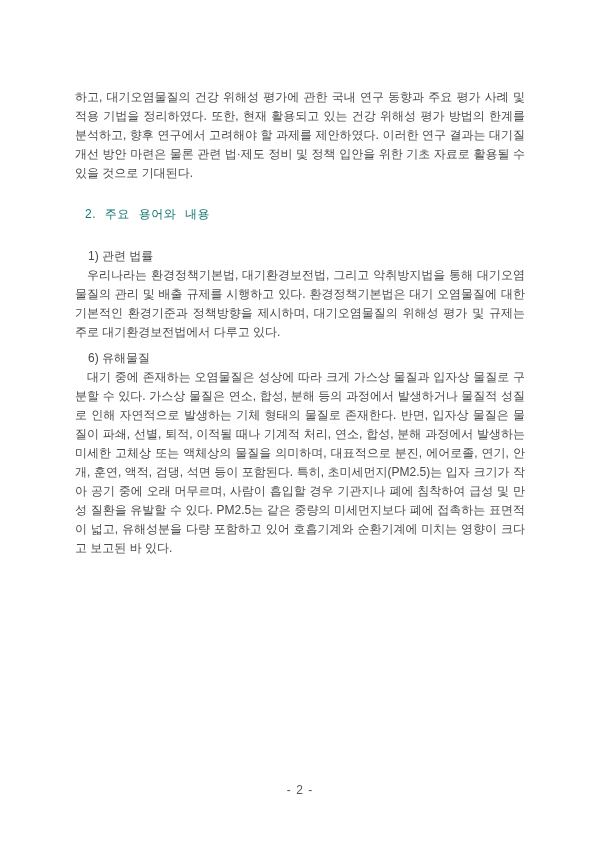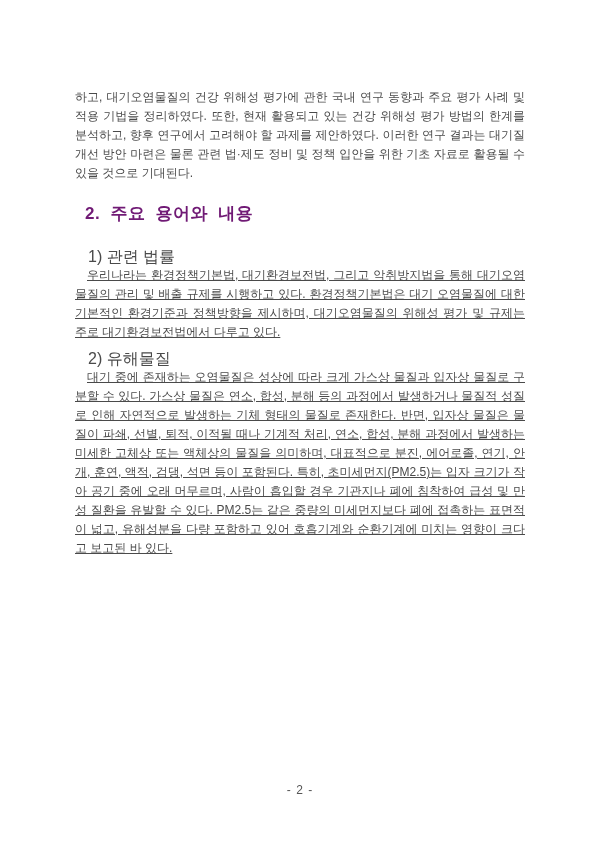--- a/index.html
+++ b/index.html
@@ -21,34 +21,33 @@
   .body {
     margin: 0;
     font-size: 12px;
     line-height: 19px;
     text-align: justify;
     color: #4a4a4a;
     word-break: break-all;
   }
   .body.indent {
     text-indent: 12px;
-    text-decoration: underline;
   }
   .heading {
     margin: 20px 0 0 10px;
-    font-size: 17px;
+    font-size: 12px;
     line-height: 22px;
-    font-weight: bold;
-    color: #701a75;
+    font-weight: normal;
+    color: #0f766e;
     word-spacing: 5px;
     letter-spacing: 0.5px;
   }
   .sub {
     margin: 22px 0 0 0;
-    font-size: 16px;
+    font-size: 12px;
     line-height: 19px;
     color: #4a4a4a;
     text-indent: 13px;
   }
   .sub.sub2 {
     margin-top: 7px;
   }
   .footer {
     position: absolute;
     left: 0;
@@ -67,20 +66,20 @@
 
   <p class="body">하고, 대기오염물질의 건강 위해성 평가에 관한 국내 연구 동향과 주요 평가 사례 및 적용 기법을 정리하였다. 또한, 현재 활용되고 있는 건강 위해성 평가 방법의 한계를 분석하고, 향후 연구에서 고려해야 할 과제를 제안하였다. 이러한 연구 결과는 대기질 개선 방안 마련은 물론 관련 법·제도 정비 및 정책 입안을 위한 기초 자료로 활용될 수 있을 것으로 기대된다.</p>
 
   <h2 class="heading">2. 주요 용어와 내용</h2>
 
   <p class="sub">1) 관련 법률</p>
 
   <p class="body indent">우리나라는 환경정책기본법, 대기환경보전법, 그리고 악취방지법을 통해 대기오염물질의 관리 및 배출 규제를 시행하고 있다. 환경정책기본법은 대기 오염물질에 대한 기본적인 환경기준과 정책방향을 제시하며, 대기오염물질의 위해성 평가 및 규제는 주로 대기환경보전법에서 다루고 있다.</p>
 
 
-  <p class="sub sub2">2) 유해물질</p>
+  <p class="sub sub2">6) 유해물질</p>
 
 
   <p class="body indent">대기 중에 존재하는 오염물질은 성상에 따라 크게 가스상 물질과 입자상 물질로 구분할 수 있다. 가스상 물질은 연소, 합성, 분해 등의 과정에서 발생하거나 물질적 성질로 인해 자연적으로 발생하는 기체 형태의 물질로 존재한다. 반면, 입자상 물질은 물질이 파쇄, 선별, 퇴적, 이적될 때나 기계적 처리, 연소, 합성, 분해 과정에서 발생하는 미세한 고체상 또는 액체상의 물질을 의미하며, 대표적으로 분진, 에어로졸, 연기, 안개, 훈연, 액적, 검댕, 석면 등이 포함된다. 특히, 초미세먼지(PM2.5)는 입자 크기가 작아 공기 중에 오래 머무르며, 사람이 흡입할 경우 기관지나 폐에 침착하여 급성 및 만성 질환을 유발할 수 있다. PM2.5는 같은 중량의 미세먼지보다 폐에 접촉하는 표면적이 넓고, 유해성분을 다량 포함하고 있어 호흡기계와 순환기계에 미치는 영향이 크다고 보고된 바 있다.</p>
 
   <div class="footer">- 2 -</div>
 
 </div>
 
 </body></html>

